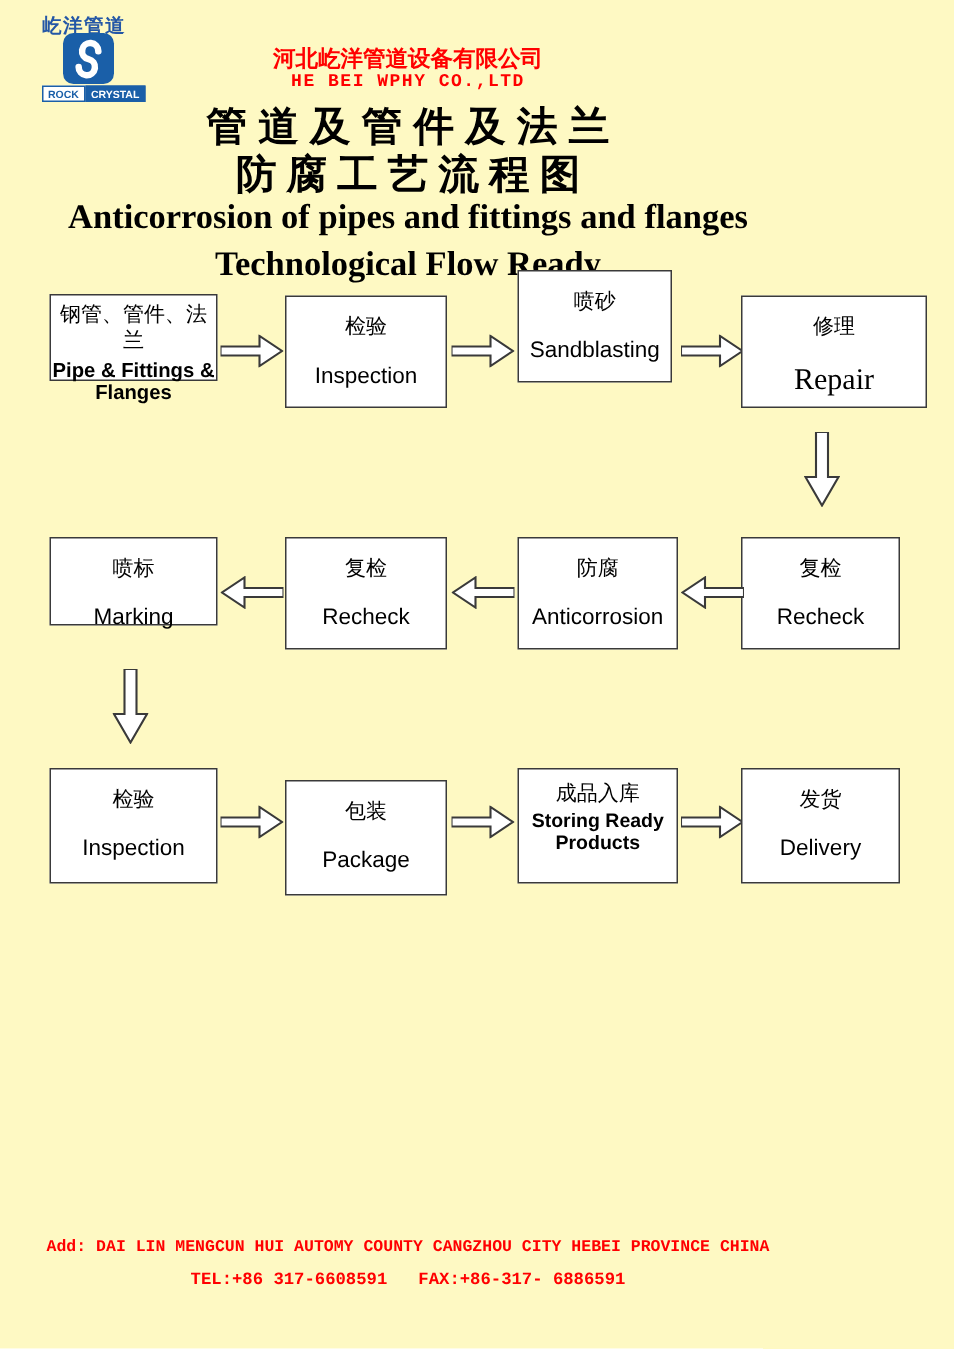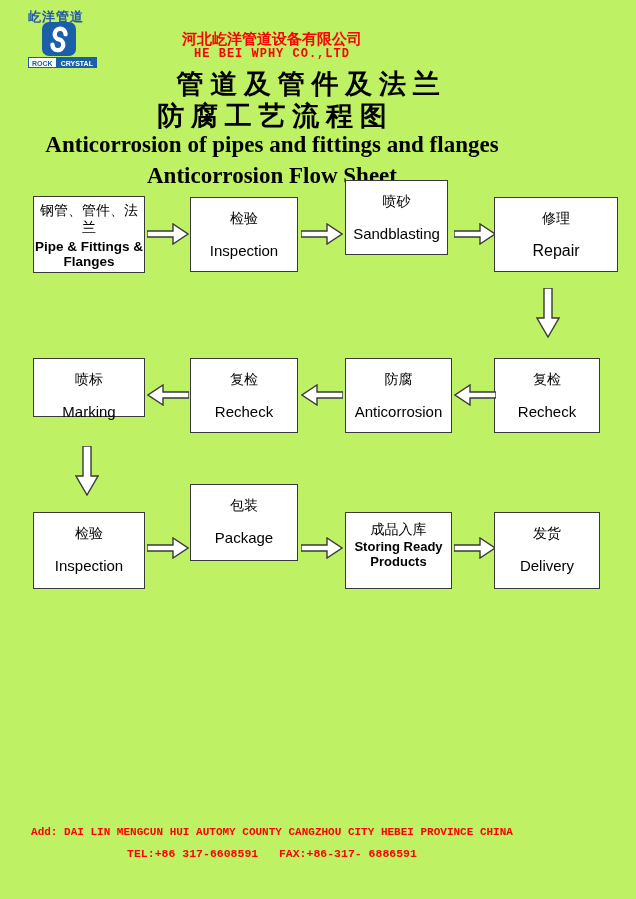--- a/index.html
+++ b/index.html
@@ -1,56 +1,56 @@
 <!DOCTYPE html>
 <html><head>
 <meta charset="utf-8">
 <style>
   html,body{margin:0;padding:0;background:#fff;}
   #page{
-    position:relative;width:636px;height:899px;background:#bef264;
+    position:relative;width:636px;height:899px;background:#fef9c3;
     font-family:"Liberation Sans","DejaVu Sans",sans-serif;color:#000;
     overflow:hidden;
   }
   
   #logo{position:absolute;left:28px;top:8px;width:70px;}
   .brand-cn{font-size:13px;font-weight:bold;color:#2457a6;letter-spacing:1px;
     font-family:"Liberation Serif","DejaVu Serif",serif;white-space:nowrap;}
   .logo-square{position:absolute;left:14px;top:14px;width:34px;height:34px;
     background:#1a5fa8;border-radius:7px;display:flex;align-items:center;justify-content:center;}
   .rock-bar{position:absolute;left:0px;top:49px;display:flex;height:11px;
     font-size:7px;font-weight:bold;line-height:11px;}
   .rock{background:#fff;color:#1a5fa8;border:1px solid #1a5fa8;padding:0 3px;}
   .crystal{background:#1a5fa8;color:#fff;border:1px solid #1a5fa8;padding:0 3px;}
   
   .center{position:absolute;left:0;width:544px;text-align:center;}
   #company-cn{top:30px;color:#ff0000;font-weight:bold;font-size:15px;
     font-family:"Liberation Serif","DejaVu Serif",serif;}
   #company-en{top:47px;color:#ff0000;font-weight:bold;font-size:12px;
     font-family:"Liberation Mono","DejaVu Sans Mono",monospace;letter-spacing:1px;}
   #title-cn-1{top:66px;font-size:27px;font-weight:bold;
-    font-family:Liberation Serif, serif;white-space:pre;padding-left:36px;}
+    font-family:Liberation Sans, sans-serif;white-space:pre;}
   #title-cn-2{top:98px;font-size:27px;font-weight:bold;
     font-family:"Liberation Serif","DejaVu Serif",serif;white-space:pre;}
   #title-en-1{top:132px;font-size:23px;font-weight:bold;
     font-family:"Liberation Serif","DejaVu Serif",serif;}
   #title-en-2{top:163px;font-size:23px;font-weight:bold;
     font-family:"Liberation Serif","DejaVu Serif",serif;}
   
   .node{position:absolute;border:1px solid #3a3a3a;background:#fff;box-sizing:border-box;
     text-align:center;}
   .node .cn{font-family:"Liberation Serif","DejaVu Serif",serif;font-size:14px;line-height:1.2;}
   .node .en{font-size:15px;margin-top:14px;}
   .node.std{padding-top:13px;}
   .node.first{padding-top:6px;}
   .node.first .cn{font-size:14px;}
   .node.first .en{font-weight:bold;font-size:13.5px;line-height:1.15;margin-top:2px;}
   .node.store{padding-top:9px;}
   .node.store .en{font-weight:bold;font-size:13px;line-height:1.15;margin-top:1px;}
-  .node.serif-en .en{font-family:Liberation Sans, sans-serif;font-size:16px;text-align:center;}
+  .node.serif-en .en{font-family:Liberation Serif, serif;font-size:20px;text-align:center;}
   .arrow{position:absolute;}
   
   #footer-add{top:826px;color:#ff0000;font-weight:bold;font-size:11px;
     font-family:"Liberation Mono","DejaVu Sans Mono",monospace;white-space:pre;}
   #footer-tel{top:847px;color:#ff0000;font-weight:bold;font-size:11.5px;
     font-family:"Liberation Mono","DejaVu Sans Mono",monospace;white-space:pre;}
 </style>
 </head>
 <body>
 
@@ -67,23 +67,23 @@
       <span class="rock">ROCK</span>
       <span class="crystal">CRYSTAL</span>
     </div>
   </div>
 
   <div class="center" id="company-cn">河北屹洋管道设备有限公司</div>
   <div class="center" id="company-en">HE BEI WPHY CO.,LTD</div>
   <div class="center" id="title-cn-1">管 道 及 管 件 及 法 兰</div>
   <div class="center" id="title-cn-2">防 腐 工 艺 流 程 图</div>
   <div class="center" id="title-en-1">Anticorrosion of pipes and fittings and flanges</div>
-  <div class="center" id="title-en-2">Anticorrosion Flow Sheet</div>
+  <div class="center" id="title-en-2">Technological Flow Ready</div>
 
-  <div class="node first" style="left:33px;top:196px;width:112px;height:77px;">
+  <div class="node first" style="left:33px;top:196px;width:112px;height:58px;">
     <div class="cn">钢管、管件、法兰</div>
     <div class="en">Pipe &amp; Fittings &amp; Flanges</div>
   </div>
   <svg class="arrow" style="left:147px;top:223px;" width="42" height="22" viewBox="0 0 42 22">
     <polygon points="0,8 26,8 26,1 41,11 26,21 26,14 0,14" fill="#ffffff" stroke="#3a3a3a" stroke-width="1.4"></polygon>
   </svg>
   <div class="node std" style="left:190px;top:197px;width:108px;height:75px;">
     <div class="cn">检验</div>
     <div class="en">Inspection</div>
   </div>
@@ -136,21 +136,21 @@
     <polygon points="8,0 16,0 16,30 23,30 12,49 1,30 8,30" fill="#ffffff" stroke="#3a3a3a" stroke-width="1.4"></polygon>
   </svg>
 
   <div class="node std" style="left:33px;top:512px;width:112px;height:77px;">
     <div class="cn">检验</div>
     <div class="en">Inspection</div>
   </div>
   <svg class="arrow" style="left:147px;top:537px;" width="42" height="22" viewBox="0 0 42 22">
     <polygon points="0,8 26,8 26,1 41,11 26,21 26,14 0,14" fill="#ffffff" stroke="#3a3a3a" stroke-width="1.4"></polygon>
   </svg>
-  <div class="node std" style="left:190px;top:484px;width:108px;height:77px;">
+  <div class="node std" style="left:190px;top:520px;width:108px;height:77px;">
     <div class="cn">包装</div>
     <div class="en">Package</div>
   </div>
   <svg class="arrow" style="left:301px;top:537px;" width="42" height="22" viewBox="0 0 42 22">
     <polygon points="0,8 26,8 26,1 41,11 26,21 26,14 0,14" fill="#ffffff" stroke="#3a3a3a" stroke-width="1.4"></polygon>
   </svg>
   <div class="node store" style="left:345px;top:512px;width:107px;height:77px;">
     <div class="cn">成品入库</div>
     <div class="en">Storing Ready Products</div>
   </div>

